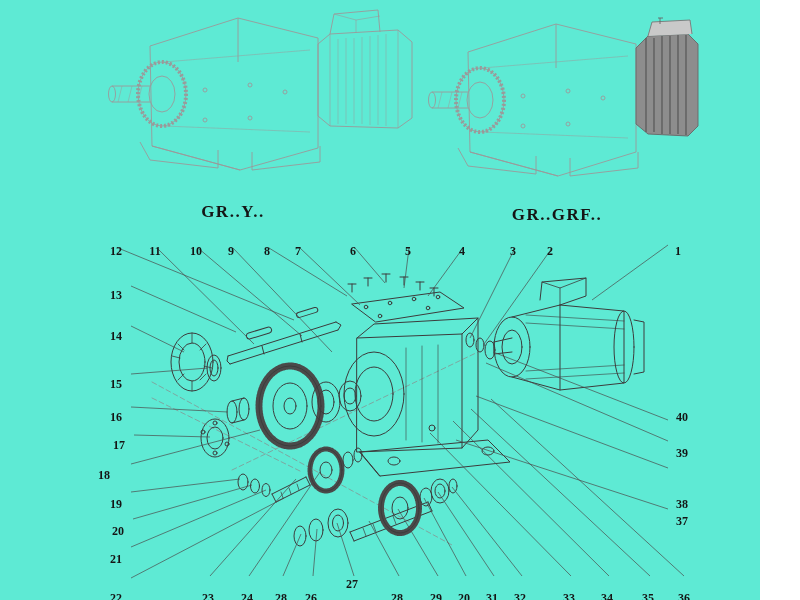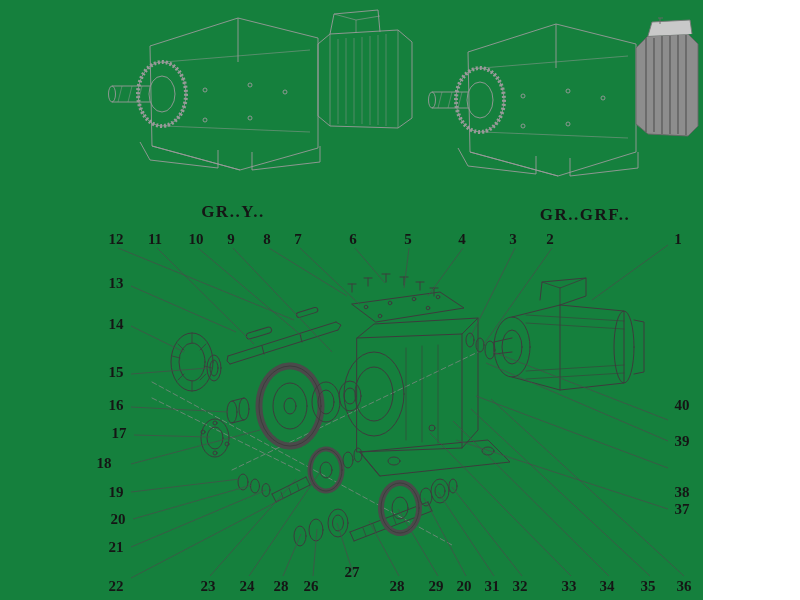--- a/index.html
+++ b/index.html
@@ -1,25 +1,25 @@
 <!DOCTYPE html>
 <html><head>
 <meta charset="utf-8">
 <style>
   * { margin:0; padding:0; box-sizing:border-box; }
   html,body { width:800px; height:600px; }
   body { background:#ffffff; font-family:"Liberation Serif", serif; }
-  .stage { position:relative; width:703px; height:600px; background:#15803d; overflow:hidden; }
+  .stage { position:relative; width:760px; height:600px; background:#5eead4; overflow:hidden; }
   .stage svg { position:absolute; left:0; top:0; }
   .title { position:absolute; transform:translate(-50%,-50%); font-weight:bold;
            font-size:17px; letter-spacing:1.5px; color:#151515; white-space:nowrap; }
   .title-left  { left:233px; top:212px; }
-  .title-right { left:557px; top:215px;margin-left:28px; }
+  .title-right { left:557px; top:215px; }
   .callout { position:absolute; transform:translate(-50%,-50%); font-weight:bold;
-             font-size:15px; color:#151515; line-height:1; }
+             font-size:12px; color:#151515; line-height:1;margin-top:12px; }
 </style>
 </head>
 <body>
 
 <div class="stage">
 
   <svg width="800" height="600" viewBox="0 0 800 600">
 
     <g stroke="#9a9a9a" fill="none" stroke-width="0.9">
       <path d="M112,86 L150,86 M112,102 L150,102"></path>

